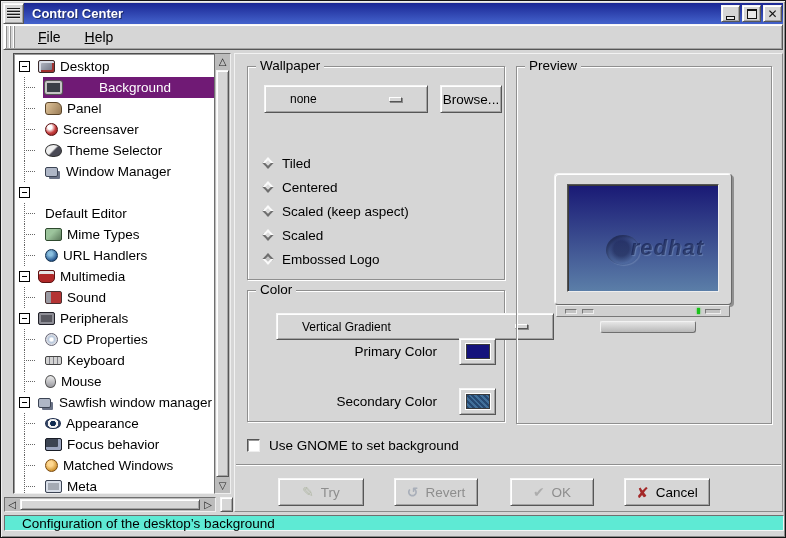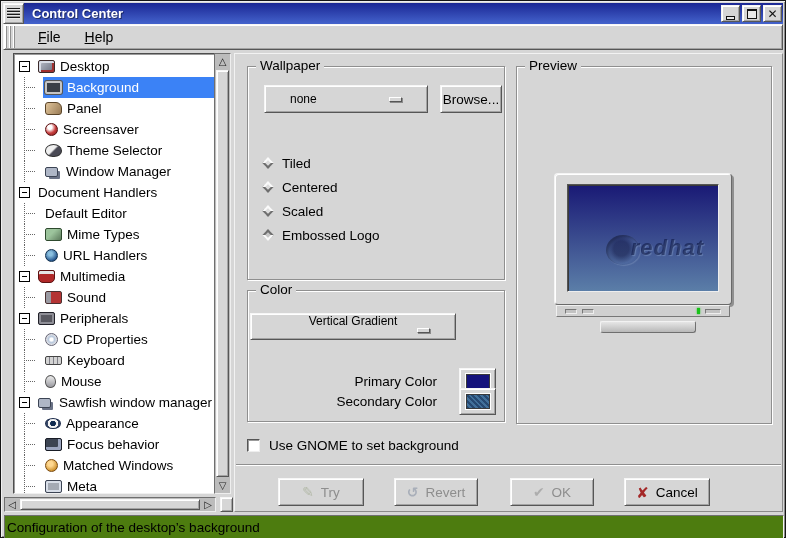--- a/index.html
+++ b/index.html
@@ -104,36 +104,36 @@
            box-shadow: 1px 1px 0 #fff, inset 1px 1px 0 #fff; }
   .legend { position:absolute; top:-9px; left:8px; background:#d6d6d6; padding:0 4px; font-size:13.5px; }
 
   .frame-wallpaper { left:12px; top:12px; width:258px; height:214px; }
   .frame-color     { left:12px; top:236px; width:258px; height:132px; }
   .frame-preview   { left:281px; top:12px; width:256px; height:358px; }
 
   .option-menu { position:absolute; display:flex; align-items:center; padding:0 25px;
                  font-size:12px; cursor:default; }
   .om-none { left:16px; top:18px; width:164px; height:28px; }
-  .om-grad { left:2px; top:22px; width:206px; height:27px;flex-direction:column; }
+  .om-grad { left:28px; top:22px; width:278px; height:27px; }
   .om-indicator { margin-left:auto; width:13px; height:5px; background:#d6d6d6;
                   border:1px solid; border-color:#fff #555 #555 #fff; box-shadow:1px 1px 0 #8a8a8a; }
   .browse-btn { position:absolute; left:192px; top:18px; width:62px; height:28px;
                 font-size:13.5px; display:flex; align-items:center; justify-content:center; }
 
   .radio-list { position:absolute; left:14px; top:84px; right:8px; }
   .radio-row { display:flex; align-items:center; height:24px; gap:10px; padding-left:2px; }
   .radio { width:8px; height:8px; flex:none; transform:rotate(45deg); background:#dcdcdc;
            border:2px solid; border-color:#fafafa #6e6e6e #6e6e6e #fafafa; }
   .radio.sel { border-color:#6e6e6e #fafafa #fafafa #6e6e6e; background:#c6c6c6; }
   .radio-label { font-size:13.5px; }
 
   .color-row { position:absolute; left:0; right:8px; display:flex; align-items:center;
                justify-content:flex-end; gap:22px; }
-  .row-primary { top:76px; height:28px; }
+  .row-primary { top:46px; height:28px; }
   .row-secondary { top:96px; height:28px;text-align:center; }
   .color-label { font-size:13.5px; }
   .swatch-btn { width:37px; height:27px; display:flex; align-items:center; justify-content:center; }
   .swatch-fill { position:relative; width:24px; height:15px; border:1px solid #3a3a3a;
                  box-shadow:0 0 0 1px #fff; overflow:hidden; }
   .swatch-fill.hatch::after { content:""; position:absolute; inset:0;
       background:repeating-linear-gradient(45deg, rgba(16,40,80,.55) 0 2px, rgba(255,255,255,0) 2px 4px); }
 
   
   .monitor { position:absolute; left:37px; top:106px; width:178px; height:132px;
@@ -175,23 +175,23 @@
   .btn-cancel { left:389px; width:86px; }
   .gtk-btn.disabled { color:#8e8e8e; }
   .btn-icon { font-size:14px; line-height:1; }
   .pencil-icon::before { content:"\270E"; color:#a8b09a; }
   .revert-icon::before { content:"\21BA"; color:#9aa2b0; font-weight:bold; }
   .ok-icon::before     { content:"\2714"; color:#a0a0a0; }
   .cancel-icon::before { content:"\2718"; color:#a42828; font-weight:bold; font-size:15px; }
   .gtk-btn.disabled .btn-icon { opacity:.75; }
 
   
-  .statusbar { position:absolute; left:3px; top:514px; width:780px; height:24px;
-               background:#4d7c0f; border:1px solid; border-color:#6f6f6f #f4f4f4 #f4f4f4 #6f6f6f;
-               display:flex; align-items:center; padding-left:2px; font-size:13.5px; }
+  .statusbar { position:absolute; left:3px; top:514px; width:780px; height:16px;
+               background:#5eead4; border:1px solid; border-color:#6f6f6f #f4f4f4 #f4f4f4 #6f6f6f;
+               display:flex; align-items:center; padding-left:17px; font-size:13.5px; }
 </style>
 </head>
 <body>
 
 <div class="window">
 
   <div class="titlebar">
     <div class="winmenu-btn raised">
       <span class="hamburger"></span>
     </div>
@@ -222,21 +222,21 @@
   <div class="tree-panel" id="tree">
       <div class="tree-row">
         <span class="expander"></span>
         <span class="row-inner">
           <span class="ic ic-desktop"></span>
           <span class="tree-label">Desktop</span>
         </span>
       </div>
       <div class="tree-row selected">
         <span class="connector"></span>
-        <span class="row-inner" style="background: #3b82f6;">
+        <span class="row-inner" style="background: #701a75; gap: 32px;">
           <span class="ic ic-background"></span>
           <span class="tree-label">Background</span>
         </span>
       </div>
       <div class="tree-row">
         <span class="connector"></span>
         <span class="row-inner">
           <span class="ic ic-panel"></span>
           <span class="tree-label">Panel</span>
         </span>
@@ -257,23 +257,20 @@
       </div>
       <div class="tree-row">
         <span class="connector"></span>
         <span class="row-inner">
           <span class="ic ic-winmgr"></span>
           <span class="tree-label">Window Manager</span>
         </span>
       </div>
       <div class="tree-row">
         <span class="expander"></span>
-        <span class="row-inner">
-          <span class="tree-label">Document Handlers</span>
-        </span>
       </div>
       <div class="tree-row">
         <span class="connector"></span>
         <span class="row-inner">
           <span class="tree-label">Default Editor</span>
         </span>
       </div>
       <div class="tree-row">
         <span class="connector"></span>
         <span class="row-inner">
@@ -392,20 +389,24 @@
         <span>Browse...</span>
       </div>
       <div class="radio-list" id="radio-list">
           <div class="radio-row">
             <span class="radio"></span>
             <span class="radio-label">Tiled</span>
           </div>
           <div class="radio-row">
             <span class="radio"></span>
             <span class="radio-label">Centered</span>
+          </div>
+          <div class="radio-row">
+            <span class="radio"></span>
+            <span class="radio-label">Scaled (keep aspect)</span>
           </div>
           <div class="radio-row">
             <span class="radio"></span>
             <span class="radio-label">Scaled</span>
           </div>
           <div class="radio-row">
             <span class="radio sel"></span>
             <span class="radio-label">Embossed Logo</span>
           </div>
         </div>

